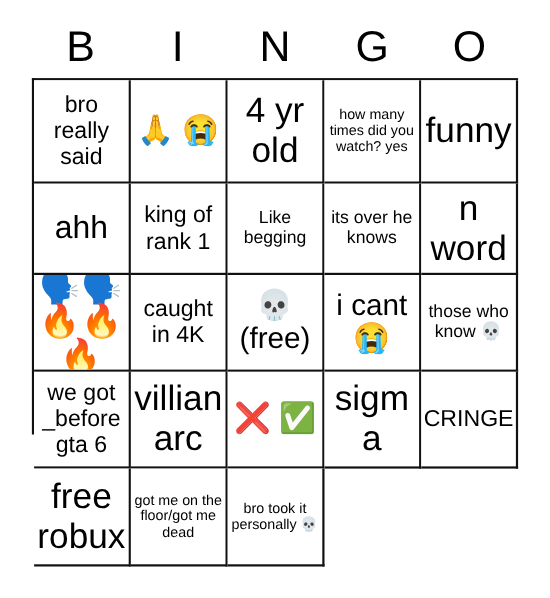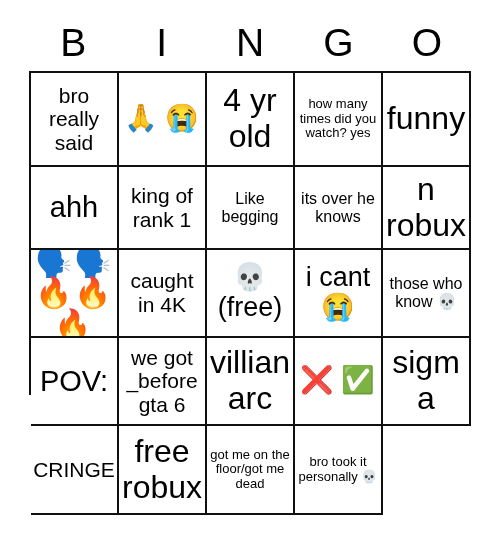--- a/index.html
+++ b/index.html
@@ -127,39 +127,36 @@
       <div class="cell fs-l">
         <span class="cell-text">king of rank 1</span>
       </div>
       <div class="cell fs-m">
         <span class="cell-text">Like begging</span>
       </div>
       <div class="cell fs-m">
         <span class="cell-text">its over he knows</span>
       </div>
       <div class="cell fs-xl">
-        <span class="cell-text">n robux</span>
+        <span class="cell-text">n word</span>
       </div>
       <div class="cell fs-m emoji">
         <span class="cell-text">🗣️🗣️ 🔥🔥 🔥</span>
       </div>
       <div class="cell fs-l">
         <span class="cell-text">caught in 4K</span>
       </div>
       <div class="cell fs-l emoji-stack">
         <span class="cell-text">💀 (free)</span>
       </div>
       <div class="cell fs-l emoji-stack">
         <span class="cell-text">i cant 😭</span>
       </div>
       <div class="cell fs-m">
         <span class="cell-text">those who know 💀</span>
-      </div>
-      <div class="cell fs-xxl">
-        <span class="cell-text">POV:</span>
       </div>
       <div class="cell fs-s">
         <span class="cell-text">we got _before gta 6</span>
       </div>
       <div class="cell fs-xl">
         <span class="cell-text">villian arc</span>
       </div>
       <div class="cell fs-m emoji-stack">
         <span class="cell-text">❌ ✅</span>
       </div>

